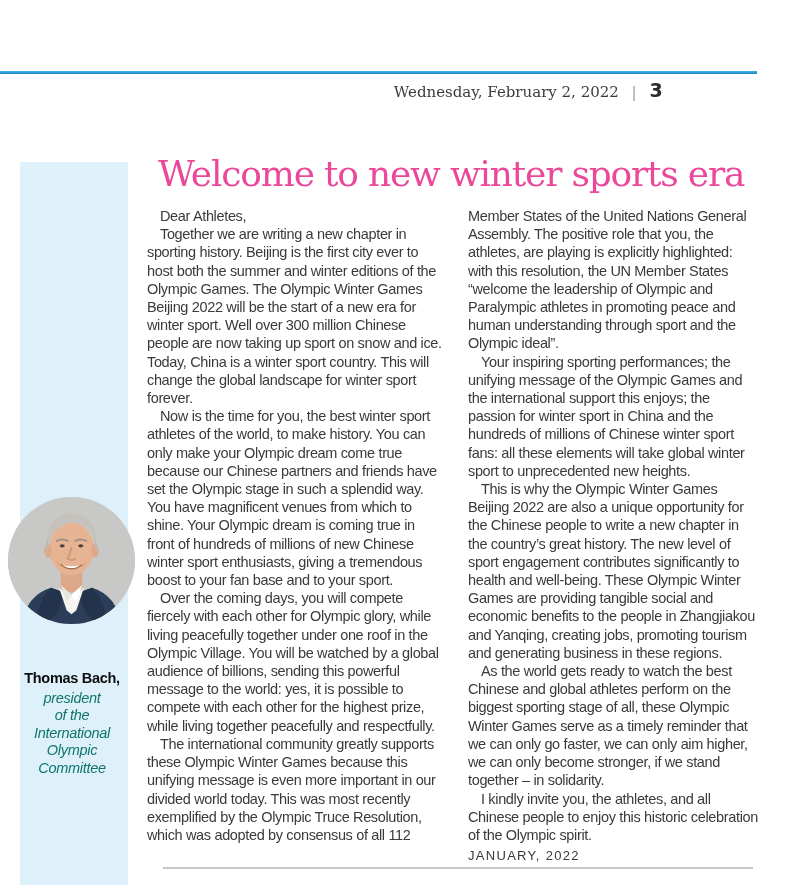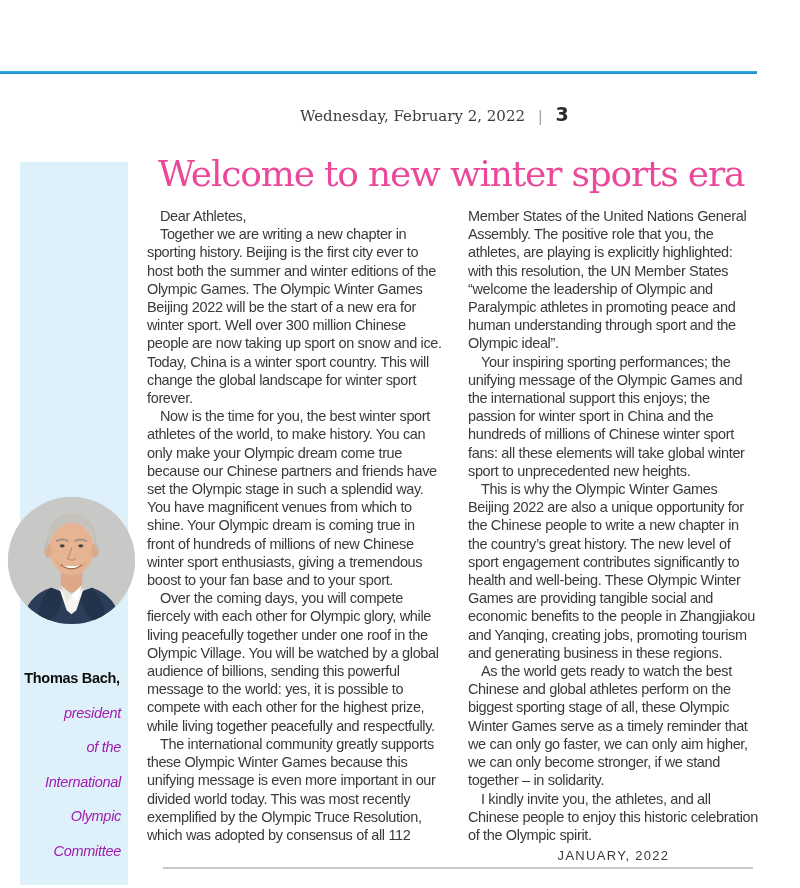--- a/index.html
+++ b/index.html
@@ -2,49 +2,49 @@
 <html><head>
 <meta charset="utf-8">
 <style>
   html,body{margin:0;padding:0;background:#ffffff;}
   .page{position:relative;width:800px;height:888px;background:#ffffff;overflow:hidden;
         font-family:"Liberation Sans",sans-serif;}
 
   
   .top-rule{position:absolute;left:0;top:71px;width:757px;height:3px;
             background:linear-gradient(#3fb0e4,#1488c8);}
-  .dateline{position:absolute;left:300px;top:79px;width:456px;text-align:left;
-            font-family:"DejaVu Serif",serif;font-size:15px;color:#3d3b3c;margin-top:24px;}
+  .dateline{position:absolute;left:300px;top:79px;width:456px;text-align:center;
+            font-family:"DejaVu Serif",serif;font-size:15px;color:#3d3b3c;}
   .dateline .sep{color:#9b9b9b;padding:0 8px;font-weight:normal;}
   .dateline .pagenum{font-weight:bold;font-size:19px;color:#2a2a2a;
                      font-family:"DejaVu Sans",sans-serif;letter-spacing:-0.5px;}
 
   
   .headline{position:absolute;left:158px;top:153px;width:604px;
             font-family:"DejaVu Serif",serif;font-size:36px;font-weight:500;
             color:#ec4899;letter-spacing:-1.2px;white-space:nowrap;}
 
   
   .side-panel{position:absolute;left:20px;top:162px;width:108px;height:723px;
               background:#def0fa;}
   .photo{position:absolute;left:8px;top:497px;width:127px;height:127px;
          border-radius:50%;overflow:hidden;background:#c8c9c7;}
   .caption{position:absolute;left:6px;top:670px;width:132px;text-align:center;
            color:#0d0d0d;font-size:14.5px;line-height:17.5px;letter-spacing:-0.3px;}
   .caption .cap-name{font-weight:bold;margin:0 0 2px 0;}
-  .caption .cap-lines p{margin:17px;font-style:italic;color:#a21caf;text-align:right;}
+  .caption .cap-lines p{margin:0;font-style:italic;color:#0f766e;}
 
   
   .col{position:absolute;top:207px;font-size:14.5px;line-height:18.2px;
        color:#3a3a3a;letter-spacing:-0.35px;}
   .col-1{left:147px;width:296px;}
   .col-2{left:468px;width:291px;}
   .col p{margin:0;text-indent:13px;}
   .col-2 .paras p:first-child{text-indent:0;}
-  .signoff{text-align:center;font-size:13px;letter-spacing:1.3px;color:#3a3a3a;
+  .signoff{text-align:left;font-size:13px;letter-spacing:1.3px;color:#3a3a3a;
            margin-top:3px;text-indent:0;}
 
   .bottom-rule{position:absolute;left:163px;top:867px;width:590px;height:2px;
                background:#c7c7c7;}
 </style>
 </head>
 <body>
 
 <div class="page">
 

